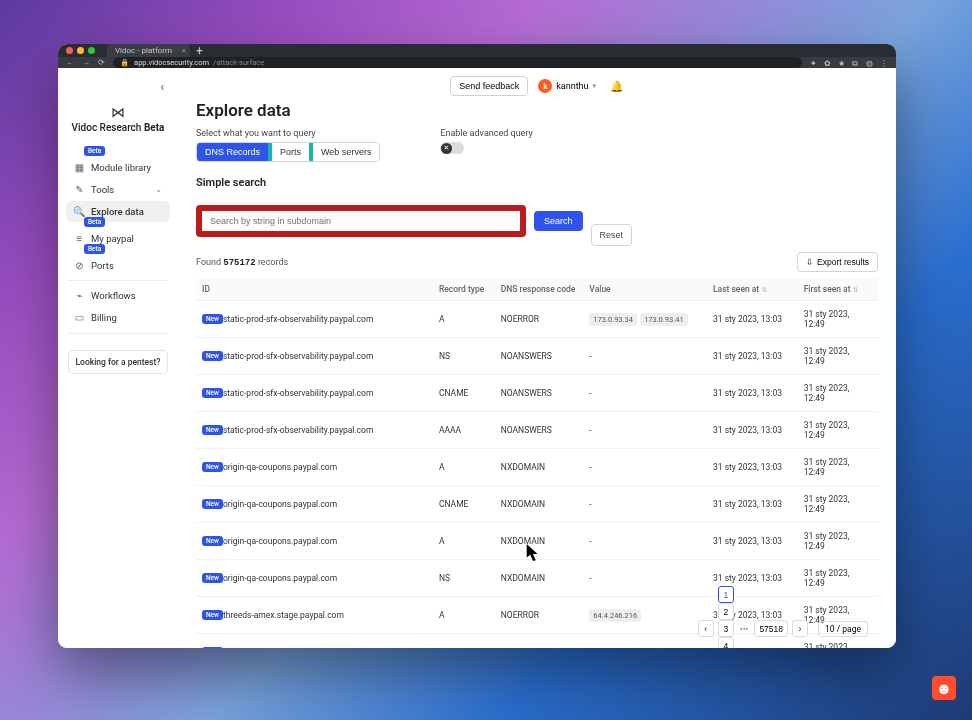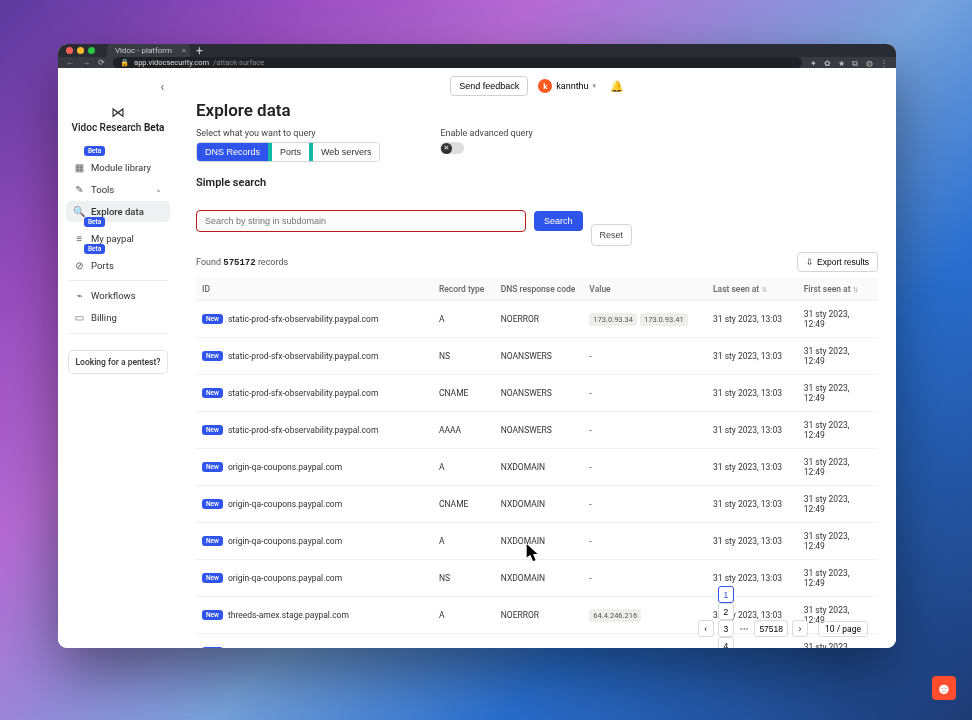--- a/index.html
+++ b/index.html
@@ -54,31 +54,31 @@
   h1.title{ font-size:17px; font-weight:600; color:#222; margin-bottom:8px;}
   .ctrl-row{ display:flex; gap:60px; font-size:9px; margin-bottom:4px; color:#444;}
   .seg{ display:inline-flex; border:1px solid #d4d4d4; border-radius:4px; overflow:hidden; margin-top:4px;}
   .seg-btn{ font-size:9px; padding:4px 8px; background:#fff; border:none; cursor:pointer; color:#333;}
   .seg-btn.active{ background:#2f54eb; color:#fff;}
   .seg-btn + .seg-btn{ border-left:4px solid #14b8a6;}
   .toggle{ width:24px;height:12px; border-radius:6px; background:#ddd; position:relative; margin-top:4px; display:inline-block;}
   .toggle .knob{ width:11px;height:11px;border-radius:50%; background:#333; position:absolute; left:0.5px; top:0.5px; display:flex;align-items:center;justify-content:center; color:#fff; font-size:7px;}
   .subhead{ font-size:11px; font-weight:600; margin-top:10px; color:#222;}
   .search-row{ display:flex; gap:8px; align-items:center; margin-top:6px;}
-  .search-inp{ flex:0 0 330px; border:1px solid #b91c1c; border-radius:4px; padding:5px 8px; font-size:9px; color:#888; background:#fbfbfb;}
+  .search-inp{ flex:0 0 330px; border:6px solid #b91c1c; border-radius:4px; padding:5px 8px; font-size:9px; color:#888; background:#fbfbfb;}
   .btn-primary{ background:#2f54eb; color:#fff; border:none; font-size:9px; padding:5px 10px; border-radius:4px; cursor:pointer;text-align:right;}
   .btn-light{ background:#fff; color:#444; border:1px solid #d4d4d4; font-size:9px; padding:5px 8px; border-radius:4px; cursor:pointer;margin-top:29px;}
   .found-row{ display:flex; justify-content:space-between; align-items:center; margin-top:6px; font-size:9px; color:#555;}
   .found-row b{ color:#222;font-family:Liberation Mono, monospace;}
   .export-btn{ border:1px solid #d4d4d4; background:#fff; padding:4px 8px; font-size:8.5px; border-radius:4px; display:flex; align-items:center; gap:4px; cursor:pointer;}
   
   .table{ width:100%; font-size:8.5px; border-collapse:collapse; margin-top:6px; color:#333;}
   .table th{ text-align:left; font-weight:500; color:#666; padding:6px 6px; border-bottom:1px solid #eee; background:#fafafa; font-size:8.5px;}
   .table td{ padding:8px 6px; border-bottom:1px solid #f1f1f1; vertical-align:middle;}
-  .id-cell{ display:flex; align-items:flex-start; gap:5px;}
+  .id-cell{ display:flex; align-items:flex-start; }
   .new-badge{ background:#2f54eb; color:#fff; font-size:6.5px; padding:1px 4px; border-radius:3px; font-weight:500;}
   .ip-chip{ background:#ecefec; color:#555; font-size:7.5px; padding:2px 4px; border-radius:3px; margin-right:3px; display:inline-block;}
   .sort-ic{ color:#b7b7b7; font-size:7px; margin-left:2px;}
   
   .pager{ position:absolute; right:28px; bottom:10px; display:flex; align-items:center; gap:4px; font-size:8.5px;}
   .pg-btn{ border:1px solid #dcdcdc; background:#fff; min-width:16px; height:17px; padding:0 4px; border-radius:3px; font-size:8.5px; display:flex;align-items:center;justify-content:center; cursor:pointer;}
   .pg-btn.active{ border-color:#2f54eb; color:#2f54eb;}
   .pg-ell{ color:#888; padding:0 2px;}
   .pg-size{ border:1px solid #dcdcdc; border-radius:3px; padding:2px 6px; margin-left:6px;}
   

